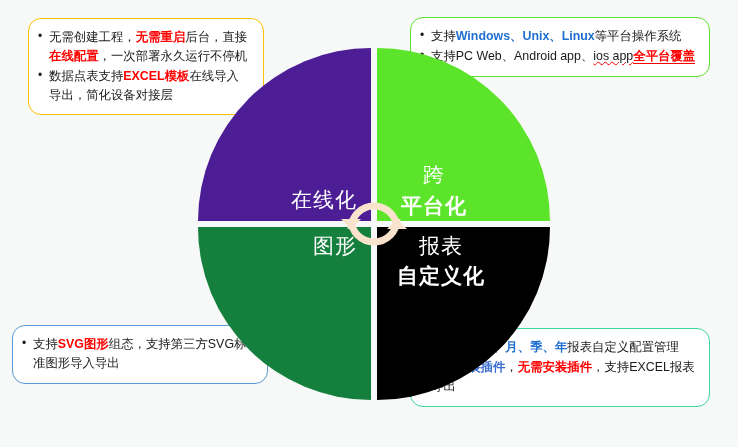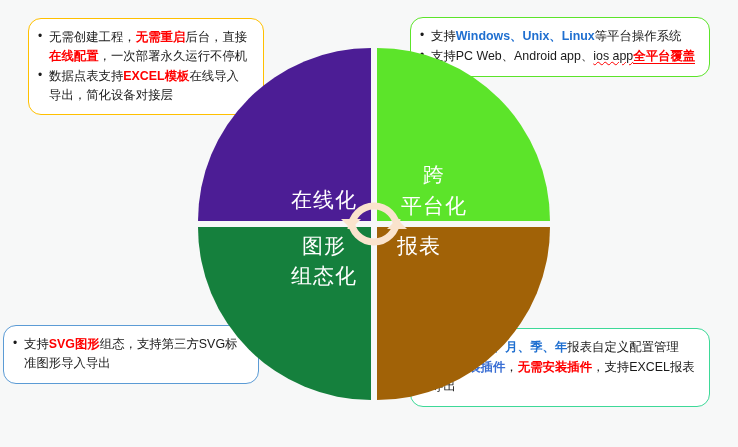--- a/index.html
+++ b/index.html
@@ -61,21 +61,21 @@
     border-bottom-left-radius: 173px;
   }
   .q-bl .quad-label { right: 14px; top: 4px; }
   
   .q-br {
     right: 0; bottom: 0;
     border-bottom-right-radius: 173px;
   }
   .q-br .quad-label { left: 20px; top: 4px; }
 
-  .quad-label .l2 { display: block; }
+  .quad-label .l2 { display: block; font-weight: bold; }
 
   
   .cycle {
     position: absolute;
     left: 50%;
     top: 50%;
     width: 70px;
     height: 70px;
     margin-left: -35px;
     margin-top: -35px;
@@ -121,21 +121,21 @@
     text-decoration: underline;
     text-decoration-style: wavy;
     text-decoration-color: #ff0000;
     text-decoration-thickness: 1px;
   }
   .ul-r { border-bottom: 1.3px solid #ff0000; }
 
   
   #box-tl { left: 28px;  top: 18px;  width: 236px; }
   #box-tr { left: 410px; top: 17px;  width: 300px; }
-  #box-bl { left: 3px;  top: 325px; width: 256px; }
+  #box-bl { left: 12px;  top: 325px; width: 256px; }
   #box-br { left: 410px; top: 328px; width: 300px; }
 
   
   #box-tl, #box-tr, #box-bl, #box-br { z-index: 1; }
   .pie-wrap { z-index: 2; }
 </style>
 </head>
 <body style="background: rgb(247, 248, 248);">
 
 <div id="stage">
@@ -179,27 +179,27 @@
     <div class="quad q-tr" style="background: rgb(92, 228, 42);">
       <div class="quad-label">
         <span>跨</span>
         <span class="l2">平台化</span>
       </div>
     </div>
 
     <div class="quad q-bl" style="background: #15803d;">
       <div class="quad-label">
         <span>图形</span>
-        <span class="l2">组态化</span>
-      </div>
-    </div>
-
-    <div class="quad q-br" style="background: #a16207; padding-left: 8px;">
+      </div>
+    </div>
+
+    <div class="quad q-br" style="background: #000000; padding-left: 8px;">
       <div class="quad-label">
         <span>报表</span>
+        <span class="l2">自定义化</span>
       </div>
     </div>
 
     <svg class="cycle" viewBox="0 0 70 70">
       <g id="cycle-g" fill="none" stroke-width="7" stroke-linecap="butt" stroke="#fae3cd">
 
         <path id="arc-top" d="M 12 40 A 23 23 0 0 1 58 40"></path>
         <polygon id="head-top" points="58,30 68,40 48,40" fill="#fae3cd" stroke="none"></polygon>
 
         <path id="arc-bot" d="M 58 30 A 23 23 0 0 1 12 30"></path>

